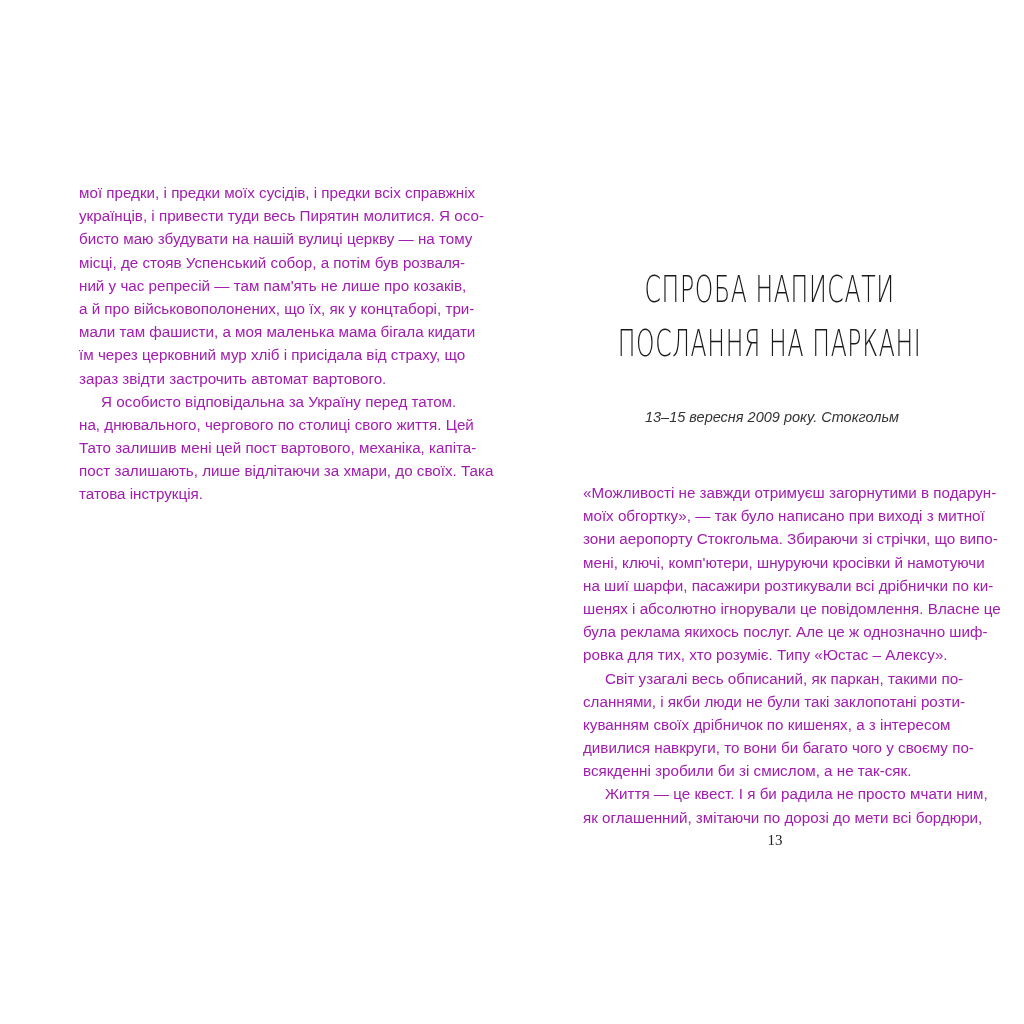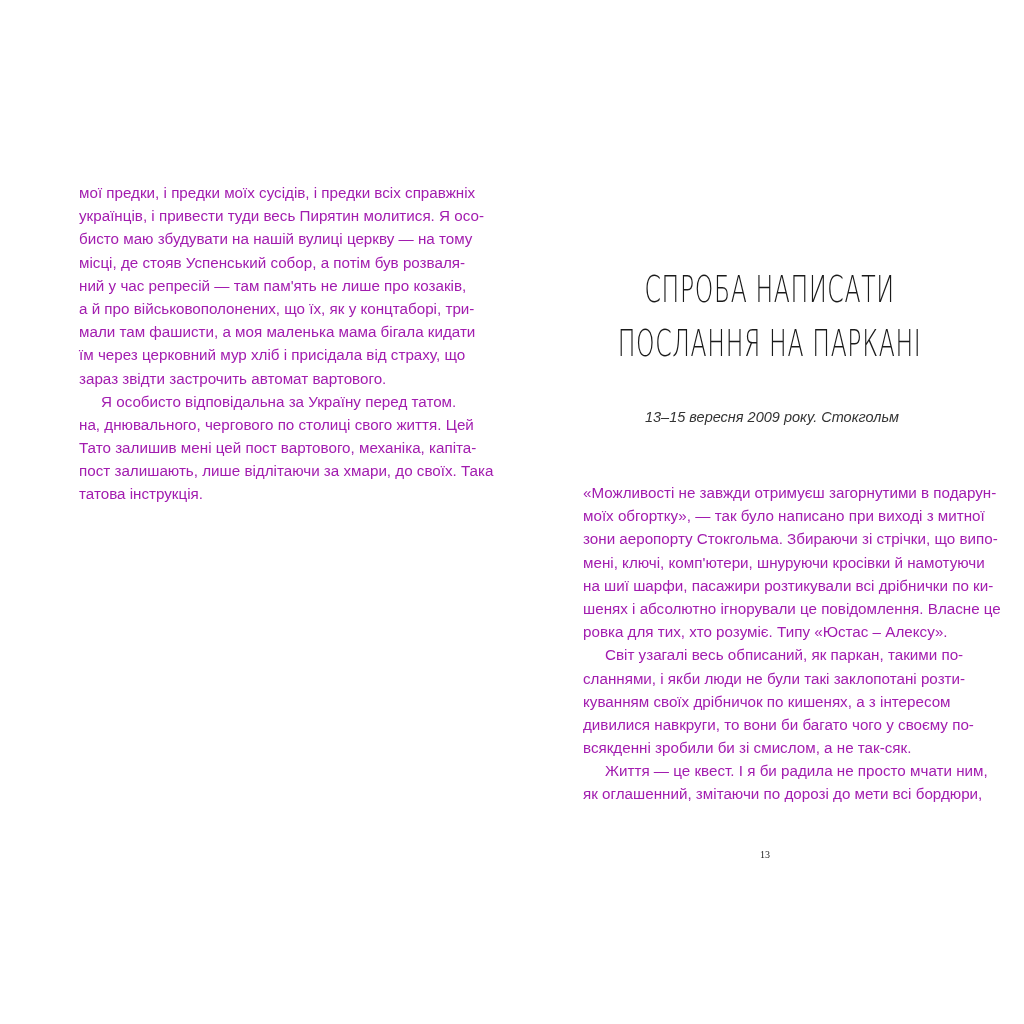--- a/index.html
+++ b/index.html
@@ -31,22 +31,22 @@
       color: #1a1a1a;
       transform: scaleX(0.62);
       transform-origin: 260px 0;
     }
     .chapter-title span { display: block; }
     .chapter-date {
       position: absolute; left: 0; top: 409px; width: 520px; text-align: center;
       font-family: "Liberation Sans", sans-serif; font-style: italic; font-size: 14.5px; color: #333;
     }
     .page-number {
-      position: absolute; left: 248px; top: 832px; width: 30px; text-align: left;
-      font-family: "Liberation Serif", serif; font-size: 10px; color: #222; margin-top: 17px;
+      position: absolute; left: 248px; top: 832px; width: 30px; text-align: center;
+      font-family: "Liberation Serif", serif; font-size: 15px; color: #222;
     }
   </style>
 </head>
 <body>
 
 <div class="page page-left">
   <div class="left-col body-text">
     <div>
       <span class="line">мої предки, і предки моїх сусідів, і предки всіх справжніх</span>
       <span class="line">українців, і привести туди весь Пирятин молитися. Я осо-</span>
@@ -76,20 +76,21 @@
   <div class="chapter-date">13–15 вересня 2009 року. Стокгольм</div>
 
   <div class="right-col body-text">
     <div>
       <span class="line">«Можливості не завжди отримуєш загорнутими в подарун-</span>
       <span class="line">моїх обгортку», — так було написано при виході з митної</span>
       <span class="line">зони аеропорту Стокгольма. Збираючи зі стрічки, що випо-</span>
       <span class="line">мені, ключі, комп'ютери, шнуруючи кросівки й намотуючи</span>
       <span class="line">на шиї шарфи, пасажири розтикували всі дрібнички по ки-</span>
       <span class="line">шенях і абсолютно ігнорували це повідомлення. Власне це</span>
+      <span class="line">була реклама якихось послуг. Але це ж однозначно шиф-</span>
       <span class="line last">ровка для тих, хто розуміє. Типу «Юстас – Алексу».</span>
     </div>
     <div>
       <span class="line indent">Світ узагалі весь обписаний, як паркан, такими по-</span>
       <span class="line">сланнями, і якби люди не були такі заклопотані розти-</span>
       <span class="line">куванням своїх дрібничок по кишенях, а з інтересом</span>
       <span class="line">дивилися навкруги, то вони би багато чого у своєму по-</span>
       <span class="line last">всякденні зробили би зі смислом, а не так-сяк.</span>
     </div>
     <div>

